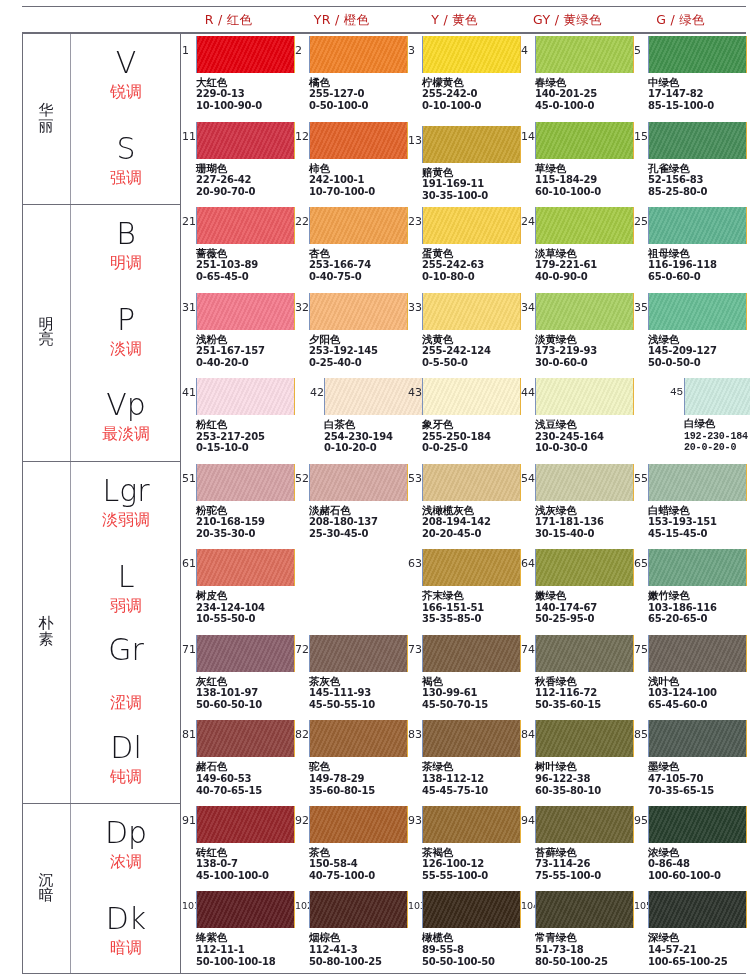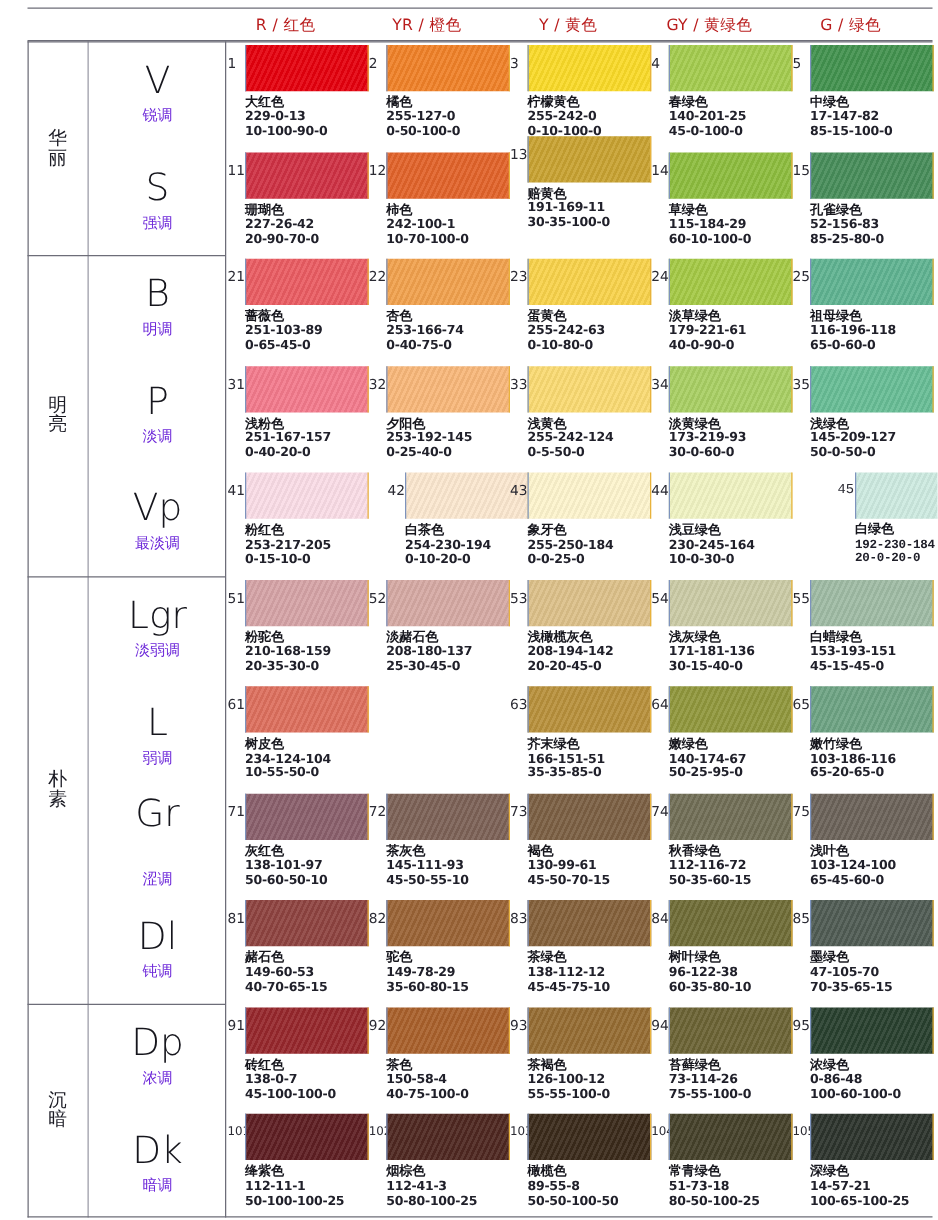--- a/index.html
+++ b/index.html
@@ -88,23 +88,23 @@
     justify-content: center;
   }
   .tone-code {
     font-size: 30px;
     line-height: 1;
     font-weight: 300;
     color: #16161d;
     letter-spacing: 0px;
   }
   .tone-name {
-    font-size: 12px;
+    font-size: 16px;
     margin-top: 4px;
-    color: #6d28d9;
+    color: #ef4444;
     font-family: Liberation Mono, monospace;
   }
 
   
   .swatch-cell {
     position: absolute;
     width: 113px;
   }
   .sw-num {
     position: absolute;
@@ -252,21 +252,21 @@
       </div>
       <div class="swatch-cell" style="left: 273px; top: 85.5455px; height: 85.5455px;">
         <div class="sw-num">12</div>
         <div class="sw-chip" style="background-color: rgb(226, 99, 42);"></div>
         <div class="sw-info">
           <div class="sw-cn">柿色</div>
           <div class="sw-rgb">242-100-1</div>
           <div class="sw-cmyk">10-70-100-0</div>
         </div>
       </div>
-      <div class="swatch-cell" style="left: 386px; top: 73px; height: 85.5455px;">
+      <div class="swatch-cell" style="left: 386px; top: 90px; height: 85.5455px;">
         <div class="sw-num">13</div>
         <div class="sw-chip" style="background-color: rgb(200, 162, 49);"></div>
         <div class="sw-info">
           <div class="sw-cn">赔黄色</div>
           <div class="sw-rgb">191-169-11</div>
           <div class="sw-cmyk">30-35-100-0</div>
         </div>
       </div>
       <div class="swatch-cell" style="left: 499px; top: 85.5455px; height: 85.5455px;">
         <div class="sw-num">14</div>
@@ -672,21 +672,21 @@
       <div class="tone-cell" style="top: 855.455px; height: 85.5455px;">
         <div class="tone-code">Dk</div>
         <div class="tone-name">暗调</div>
       </div>
       <div class="swatch-cell" style="left: 160px; top: 855.455px; height: 85.5455px;">
         <div class="sw-num wide">101</div>
         <div class="sw-chip" style="background-color: rgb(94, 30, 34);"></div>
         <div class="sw-info">
           <div class="sw-cn">绛紫色</div>
           <div class="sw-rgb">112-11-1</div>
-          <div class="sw-cmyk">50-100-100-25</div>
+          <div class="sw-cmyk">50-100-100-18</div>
         </div>
       </div>
       <div class="swatch-cell" style="left: 273px; top: 855.455px; height: 85.5455px;">
         <div class="sw-num wide">102</div>
         <div class="sw-chip" style="background-color: rgb(78, 39, 32);"></div>
         <div class="sw-info">
           <div class="sw-cn">烟棕色</div>
           <div class="sw-rgb">112-41-3</div>
           <div class="sw-cmyk">50-80-100-25</div>
         </div>

